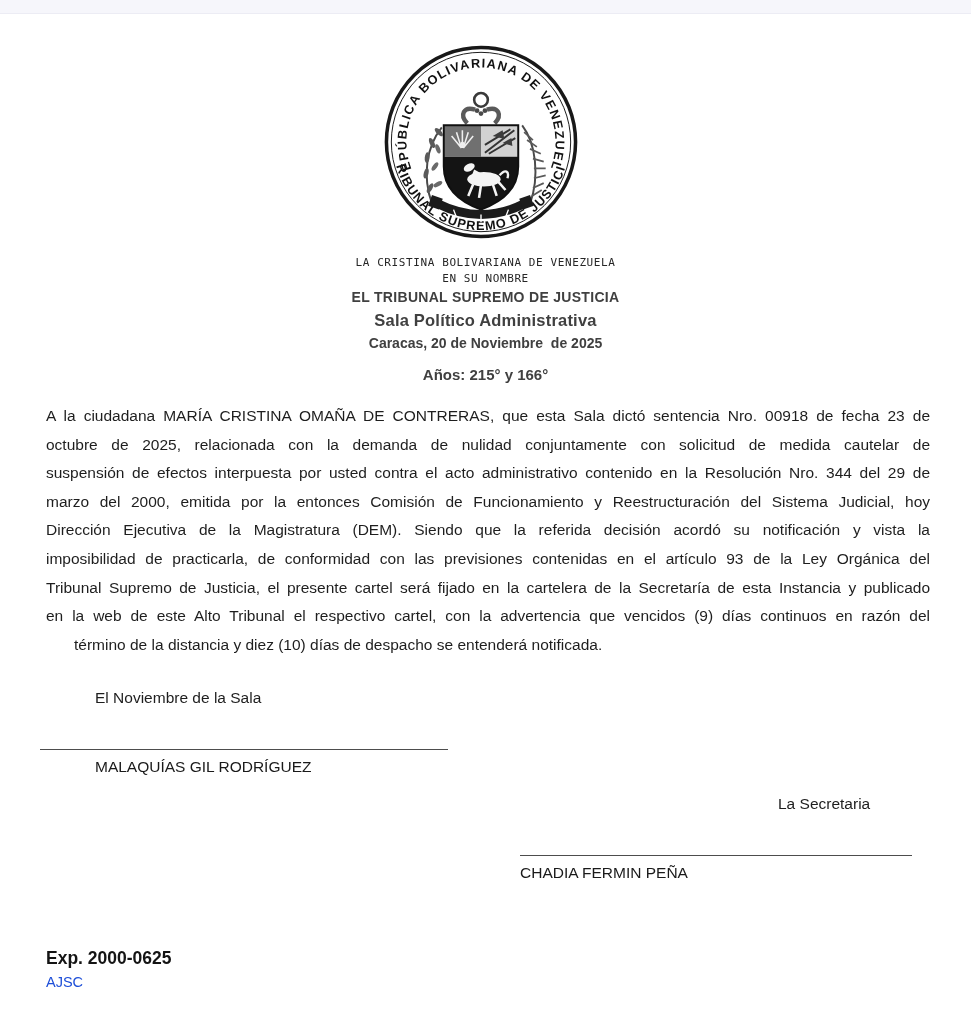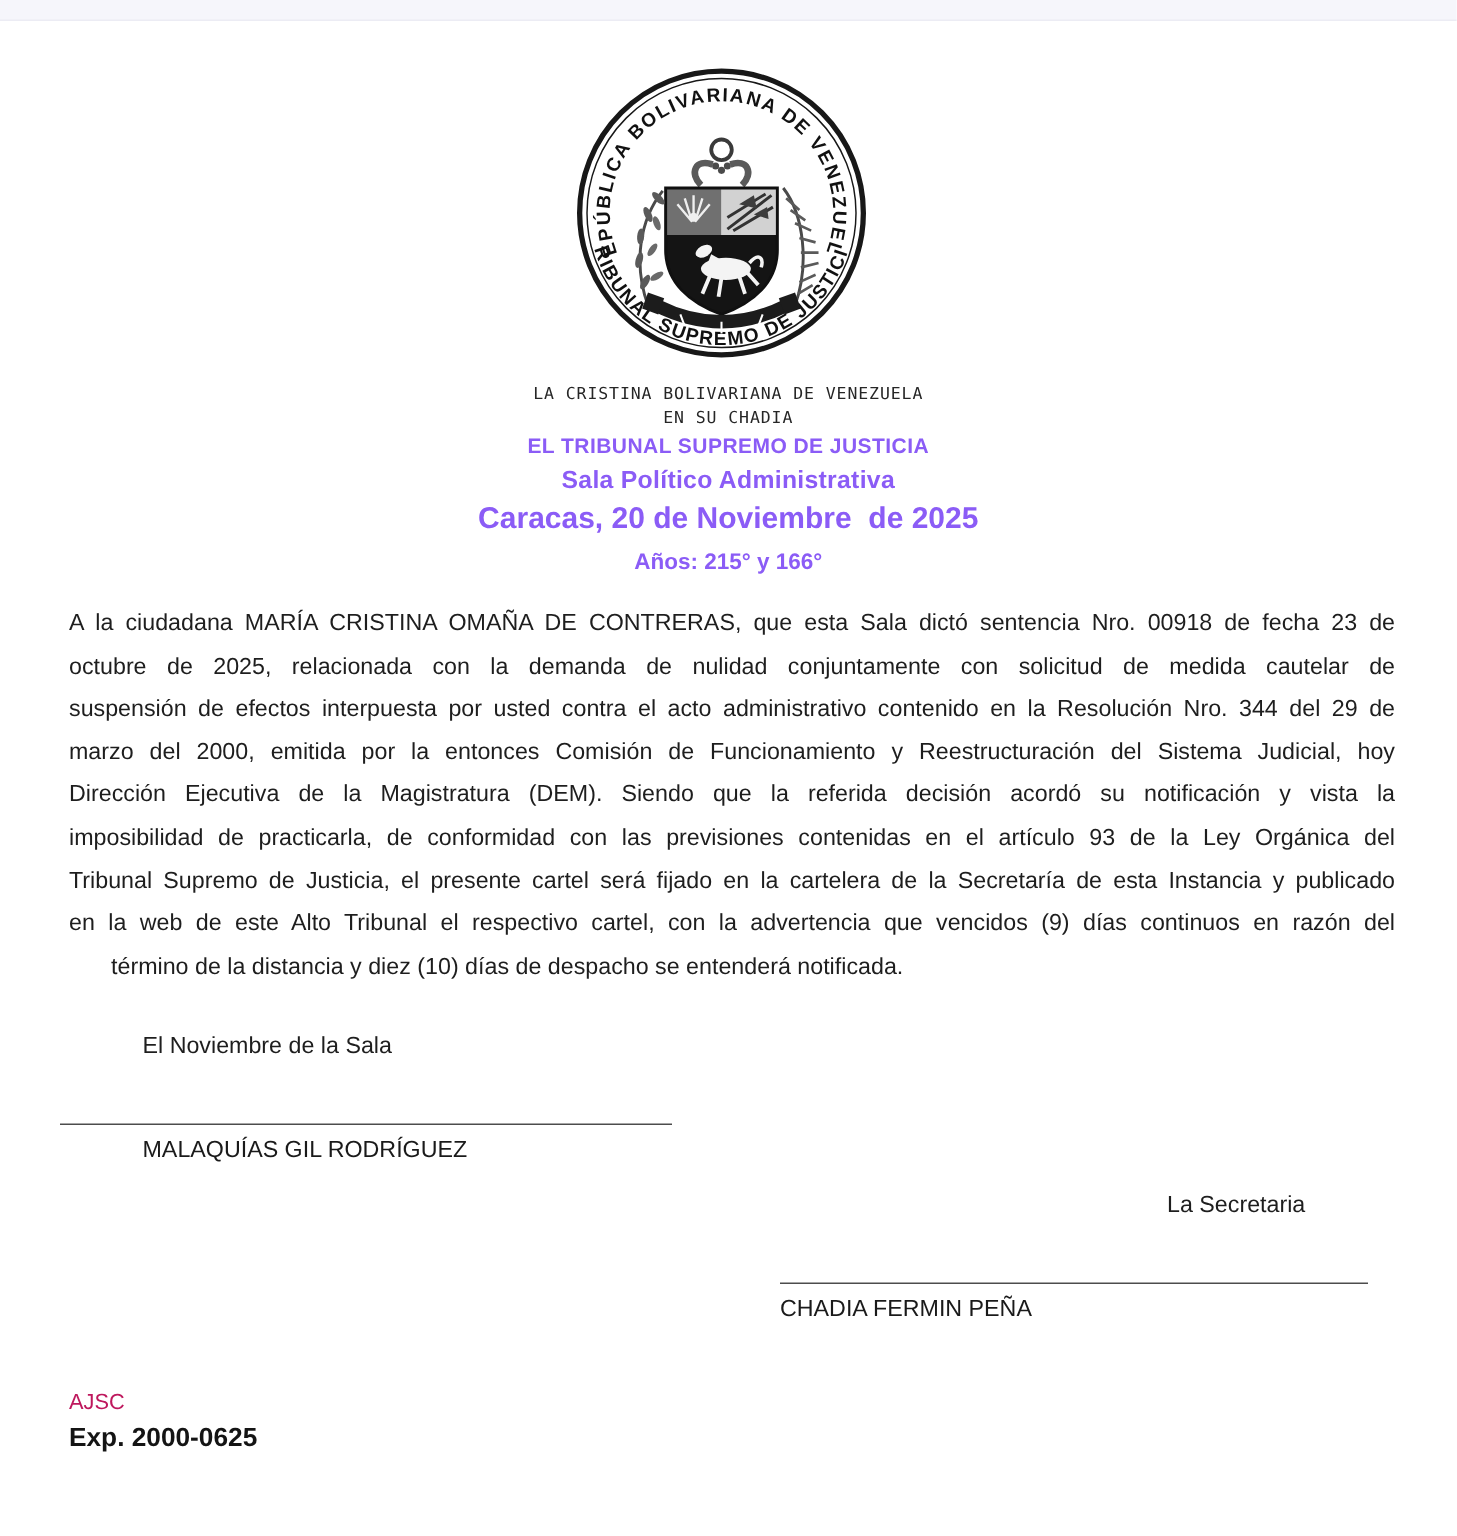--- a/index.html
+++ b/index.html
@@ -3,35 +3,35 @@
 <meta charset="utf-8">
 <style>
   html,body{margin:0;padding:0;}
   body{
     width:971px;height:1024px;background:#ffffff;position:relative;overflow:hidden;
     font-family:"Liberation Sans",sans-serif;color:#1e1e1e;
   }
   .abs{position:absolute;}
   .ctr{left:0;width:100%;text-align:center;}
   .mono{font-family:"DejaVu Sans Mono",monospace;font-size:11px;letter-spacing:.6px;color:#262626;white-space:pre;}
-  .b{font-weight:bold;color:#8b5cf6;}
+  .b{font-weight:bold;color:#404040;}
   .top-strip{left:0;top:0;width:971px;height:13px;background:#f6f6fb;border-bottom:1px solid #ececf4;}
   .seal{left:383px;top:38px;width:196px;height:208px;}
   .court{top:289px;font-size:14px;letter-spacing:.3px;}
   .chamber{top:311px;font-size:16.5px;letter-spacing:.2px;}
-  .dateline{top:335px;font-size:20px;white-space:pre;}
+  .dateline{top:335px;font-size:14px;white-space:pre;}
   .years{top:366px;font-size:15px;}
   .body-block{left:46px;top:402px;width:884px;font-size:15.5px;}
   .bl{height:28.6px;line-height:28.6px;text-align:justify;text-align-last:justify;white-space:nowrap;overflow:visible;}
   .bl.last{text-align-last:left;margin-left:28px;}
   .sig-title{font-size:15.5px;}
   .sig-name{font-size:15.5px;color:#1a1a1a;}
   .sigline{border-top:1.4px solid #4d4d4d;height:0;}
   .exp{left:46px;top:916px;font-size:17.5px;font-weight:bold;color:#141414;margin-top:32px;}
-  .ajsc{left:46px;top:927px;font-size:14.5px;color:#be185d;}
+  .ajsc{left:46px;top:974px;font-size:14.5px;color:#1d4ed8;}
 </style>
 </head>
 <body>
 
 <div>
 
   <div class="abs top-strip"></div>
 
   <div class="abs seal">
     <svg width="196" height="208" viewBox="0 0 200 210" font-family="Liberation Sans, sans-serif">
@@ -92,21 +92,21 @@
 
         <path d="M56,168 Q100,190 144,168" stroke="#1c1c1c" stroke-width="9" fill="none"></path>
         <path d="M50,159 l11,4 -4,11 -11,-4 z" fill="#1c1c1c"></path>
         <path d="M150,159 l-11,4 4,11 11,-4 z" fill="#1c1c1c"></path>
         <path d="M72,174 l3,8 M128,174 l-3,8 M100,179 l0,8" stroke="#ffffff" stroke-width="1.4" fill="none"></path>
       </g>
     </svg>
   </div>
 
   <div class="abs ctr mono" style="top:256px">LA CRISTINA BOLIVARIANA DE VENEZUELA</div>
-  <div class="abs ctr mono" style="top:272px">EN SU CHADIA</div>
+  <div class="abs ctr mono" style="top:272px">EN SU NOMBRE</div>
   <div class="abs ctr b court">EL TRIBUNAL SUPREMO DE JUSTICIA</div>
   <div class="abs ctr b chamber">Sala Político Administrativa</div>
   <div class="abs ctr b dateline">Caracas, 20 de Noviembre  de 2025</div>
   <div class="abs ctr b years">Años: 215° y 166°</div>
 
   <div class="abs body-block">
     <div class="bl">A la ciudadana MARÍA CRISTINA OMAÑA DE CONTRERAS, que esta Sala dictó sentencia Nro. 00918 de fecha 23 de</div>
     <div class="bl">octubre de 2025, relacionada con la demanda de nulidad conjuntamente con solicitud de medida cautelar de</div>
     <div class="bl">suspensión de efectos interpuesta por usted contra el acto administrativo contenido en la Resolución Nro. 344 del 29 de</div>
     <div class="bl">marzo del 2000, emitida por la entonces Comisión de Funcionamiento y Reestructuración del Sistema Judicial, hoy</div>

